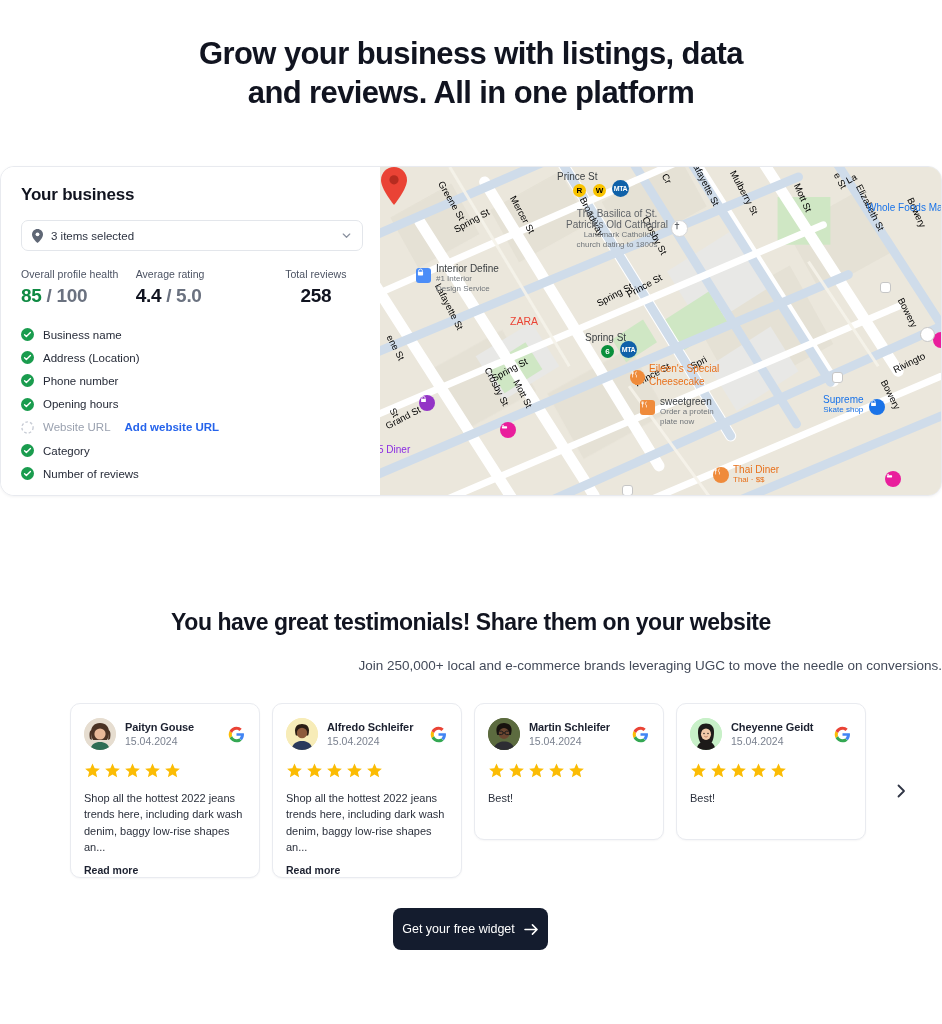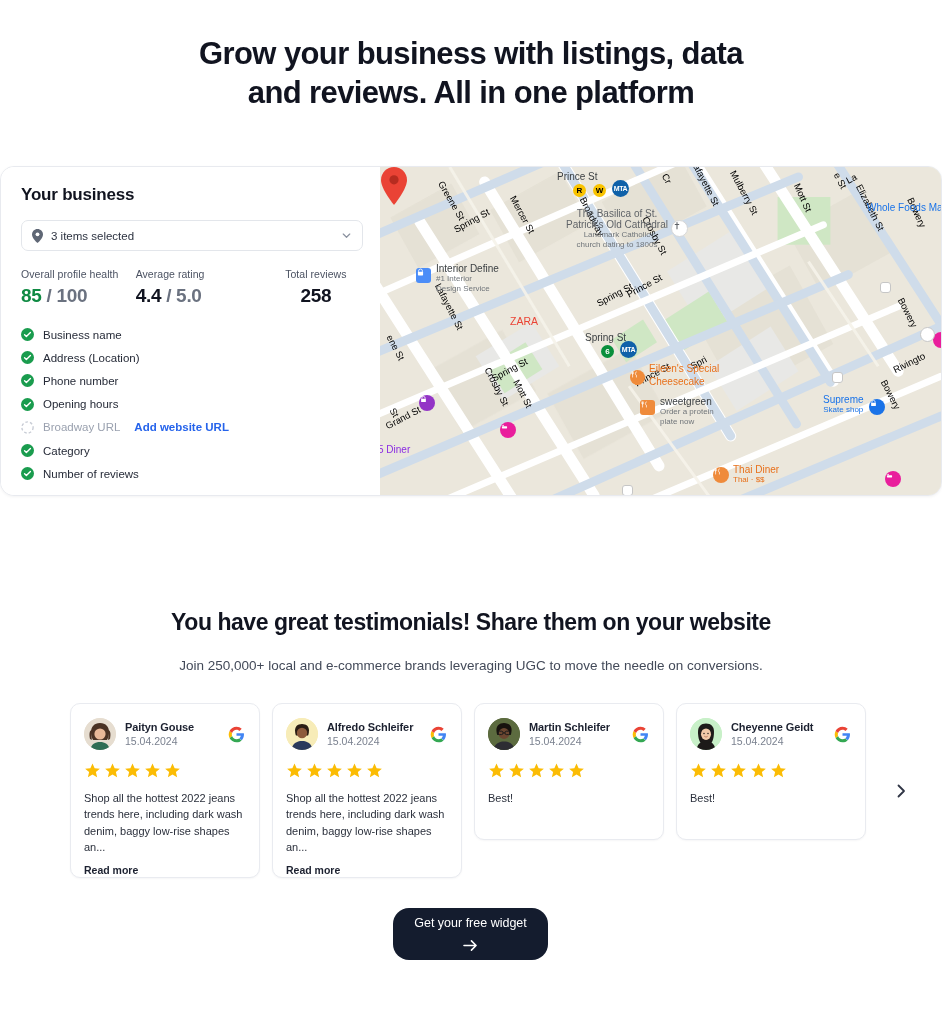--- a/index.html
+++ b/index.html
@@ -80,21 +80,21 @@
   .mtd { background:#0f61a9; color:#fff; font-weight:700; font-size:7px; letter-spacing:-.3px; }
   .sub-y { background:#f9c300; color:#000; font-weight:700; font-size:8px; }
   .sub-g { background:#0a8f3c; color:#fff; font-weight:700; font-size:8px; }
 
   
   .t-head {
     position:absolute; left:0; top:609px; width:942px; text-align:center;
     font-size:23px; font-weight:700; color:#111420; letter-spacing:-.45px;
   }
   .t-sub {
-    position:absolute; left:0; top:658px; width:942px; text-align:center;
+    position:absolute; left:0; top:658px; width:942px; text-align:right;
     font-size:13.5px; color:#434a59;
   }
 
   .cards { position:absolute; left:70px; top:703px; display:flex; gap:12px; }
   .card {
     width:190px; background:#fff; border:1px solid #e9ebf0; border-radius:10px;
     box-shadow:0 1px 2px rgba(16,24,40,.04);
     padding:14px 14px 14px 13px;
   }
   .card.tall { height:175px; }
@@ -109,26 +109,25 @@
   .star { width:17px; height:17px; }
   .c-body { margin-top:11px; font-size:11px; line-height:1.48; color:#2b303c; }
   .c-more { margin-top:9px; font-size:10.5px; font-weight:700; color:#1c2130; cursor:pointer; }
 
   .next-arrow {
     position:absolute; left:888px; top:778px; width:26px; height:26px;
     display:flex; align-items:center; justify-content:center; cursor:pointer;
   }
 
   .cta {
-    position:absolute; left:393px; top:908px; width:155px; height:52px;
-    background:#141c2e; border-radius:16px; color:#fff;
+    position:absolute; left:393px; top:908px; width:155px; height:42px;
+    background:#141c2e; border-radius:8px; color:#fff;
     display:flex; align-items:center; justify-content:center; gap:9px;
     font-size:12.5px; font-weight:400; cursor:pointer; border:none;
     font-family:"Liberation Sans", sans-serif;
-    flex-direction:column;
   }
 </style>
 </head>
 <body>
 
 <div class="page">
 
   <div class="headline">
     <div>Grow your business with listings, data</div>
     <div>and reviews. All in one platform</div>
@@ -191,21 +190,21 @@
           <svg class="cl-ic" viewBox="0 0 16 16">
               <circle cx="8" cy="8" r="8" fill="#1a9c4e"></circle>
               <path d="M4.4 8.2l2.2 2.2 5-5" stroke="#fff" stroke-width="1.7" fill="none" stroke-linecap="round" stroke-linejoin="round"></path>
             </svg>
           <span class="cl-txt">Opening hours</span>
         </div>
         <div class="cl-row pending">
           <svg class="cl-ic" viewBox="0 0 16 16">
               <circle cx="8" cy="8" r="6.9" fill="none" stroke="#c9cdd6" stroke-width="1.7" stroke-dasharray="3.2 2.6"></circle>
             </svg>
-          <span class="cl-txt">Broadway URL</span>
+          <span class="cl-txt">Website URL</span>
           <span class="cl-link">Add website URL</span>
         </div>
         <div class="cl-row">
           <svg class="cl-ic" viewBox="0 0 16 16">
               <circle cx="8" cy="8" r="8" fill="#1a9c4e"></circle>
               <path d="M4.4 8.2l2.2 2.2 5-5" stroke="#fff" stroke-width="1.7" fill="none" stroke-linecap="round" stroke-linejoin="round"></path>
             </svg>
           <span class="cl-txt">Category</span>
         </div>
         <div class="cl-row">

